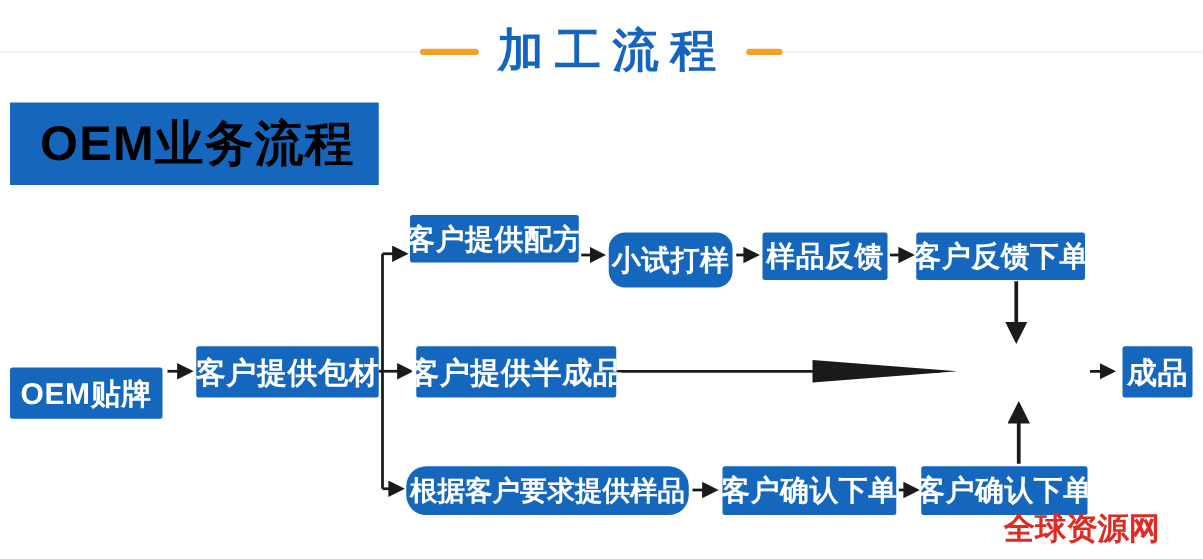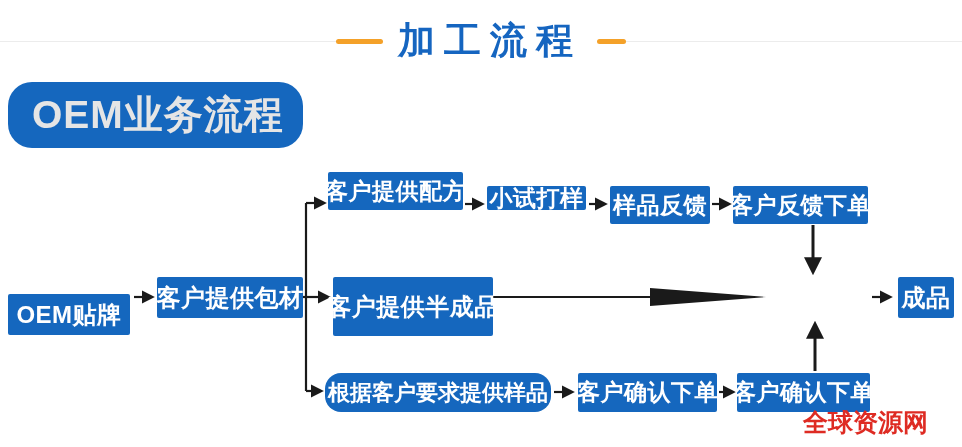--- a/index.html
+++ b/index.html
@@ -49,29 +49,28 @@
     font-weight: 800;
     letter-spacing: 9px;
     line-height: 46px;
     white-space: nowrap;
   }
   .section-header {
     position: absolute;
     left: 8px; top: 82px;
     width: 295px; height: 66px;
     background: var(--box-blue);
-    color: #e5e5e5;
+    color: #000000;
     font-size: 39px;
     font-weight: bold;
     display: flex;
     align-items: center;
     padding-left: 24px;
     letter-spacing: 1px;
     white-space: nowrap;
-    border-radius: 24px;
   }
   .node {
     position: absolute;
     background: var(--box-blue);
     color: #ffffff;
     font-weight: bold;
     font-size: 23px;
     letter-spacing: 0.5px;
     display: flex;
     align-items: center;
@@ -147,25 +146,25 @@
 
     <line class="conn" x1="554" y1="392" x2="563" y2="392" marker-end="url(#ah)"></line>
     <line class="conn" x1="719" y1="392" x2="724" y2="392" marker-end="url(#ah)"></line>
 
     <line class="conn thick" x1="813" y1="225" x2="813" y2="259" marker-end="url(#ah)"></line>
     <line class="conn thick" x1="815" y1="371" x2="815" y2="337" marker-end="url(#ah)"></line>
   </svg>
 
   <div class="node mid" style="left:8px; top:294px; width:122px; height:41px;">OEM贴牌</div>
   <div class="node mid" style="left:157px; top:277px; width:146px; height:41px;">客户提供包材</div>
-  <div class="node mid" style="left:333px; top:277px; width:160px; height:59px;">客户提供半成品</div>
+  <div class="node mid" style="left:333px; top:277px; width:160px; height:41px;">客户提供半成品</div>
   <div class="node mid" style="left:898px; top:277px; width:56px; height:41px;">成品</div>
 
   <div class="node" style="left:328px; top:172px; width:135px; height:38px;">客户提供配方</div>
-  <div class="node" style="left:487px; top:186px; width:99px; height:24px;">小试打样</div>
+  <div class="node" style="left:487px; top:186px; width:99px; height:44px;border-radius:13px;">小试打样</div>
   <div class="node" style="left:610px; top:186px; width:100px; height:38px;">样品反馈</div>
   <div class="node" style="left:733px; top:186px; width:135px; height:38px;">客户反馈下单</div>
 
   <div class="node wide" style="left:325px; top:373px; width:226px; height:39px;border-radius:16px;">根据客户要求提供样品</div>
   <div class="node" style="left:578px; top:373px; width:139px; height:39px;">客户确认下单</div>
   <div class="node" style="left:737px; top:373px; width:133px; height:39px;">客户确认下单</div>
 
   <div class="watermark">全球资源网</div>
 
 </div>

